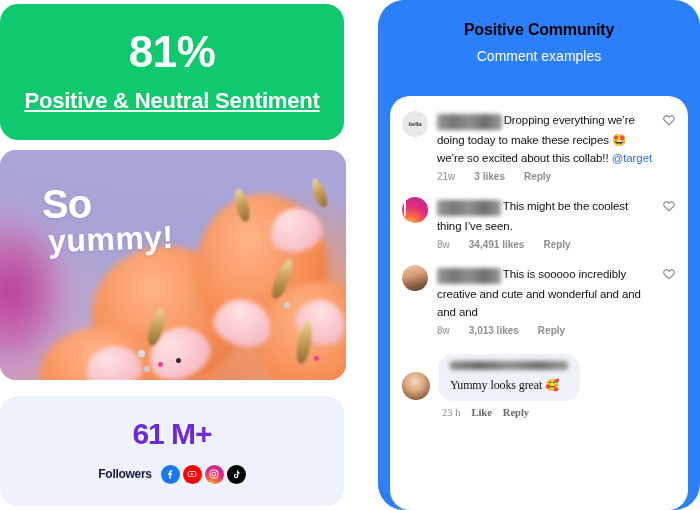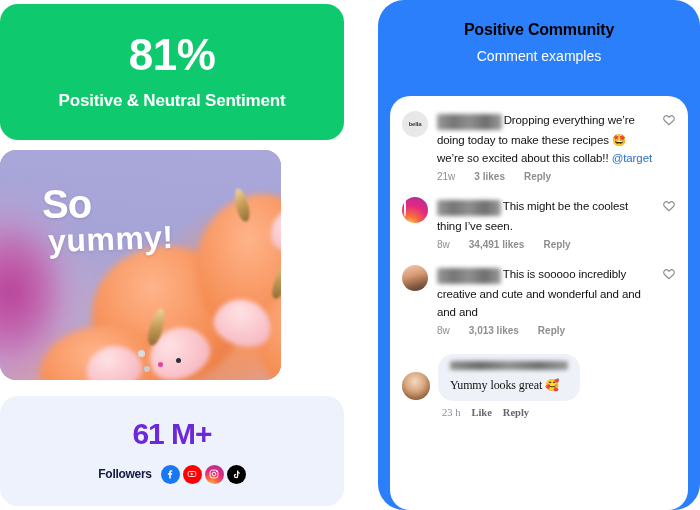--- a/index.html
+++ b/index.html
@@ -44,31 +44,32 @@
   .sentiment-value {
     color: #ffffff;
     font-size: 44px;
     font-weight: 700;
     letter-spacing: -0.5px;
     line-height: 1;
     margin-bottom: 14px;
   }
   .sentiment-label {
     color: #ffffff;
-    font-size: 17px;
+    font-size: 22px;
     font-weight: 700;
     letter-spacing: -0.2px;
+    text-decoration: underline;
   }
 
   
   .yummy-card {
     position: absolute;
     left: 0;
     top: 150px;
-    width: 281px;
+    width: 346px;
     height: 230px;
     border-radius: 16px;
     overflow: hidden;
     background: #a9a6d8;
   }
   .yummy-bg {
     position: absolute;
     inset: 0;
     background:
       radial-gradient(circle at 86% 64%, rgba(255,150,90,0.95) 0%, rgba(255,150,90,0) 34%),

